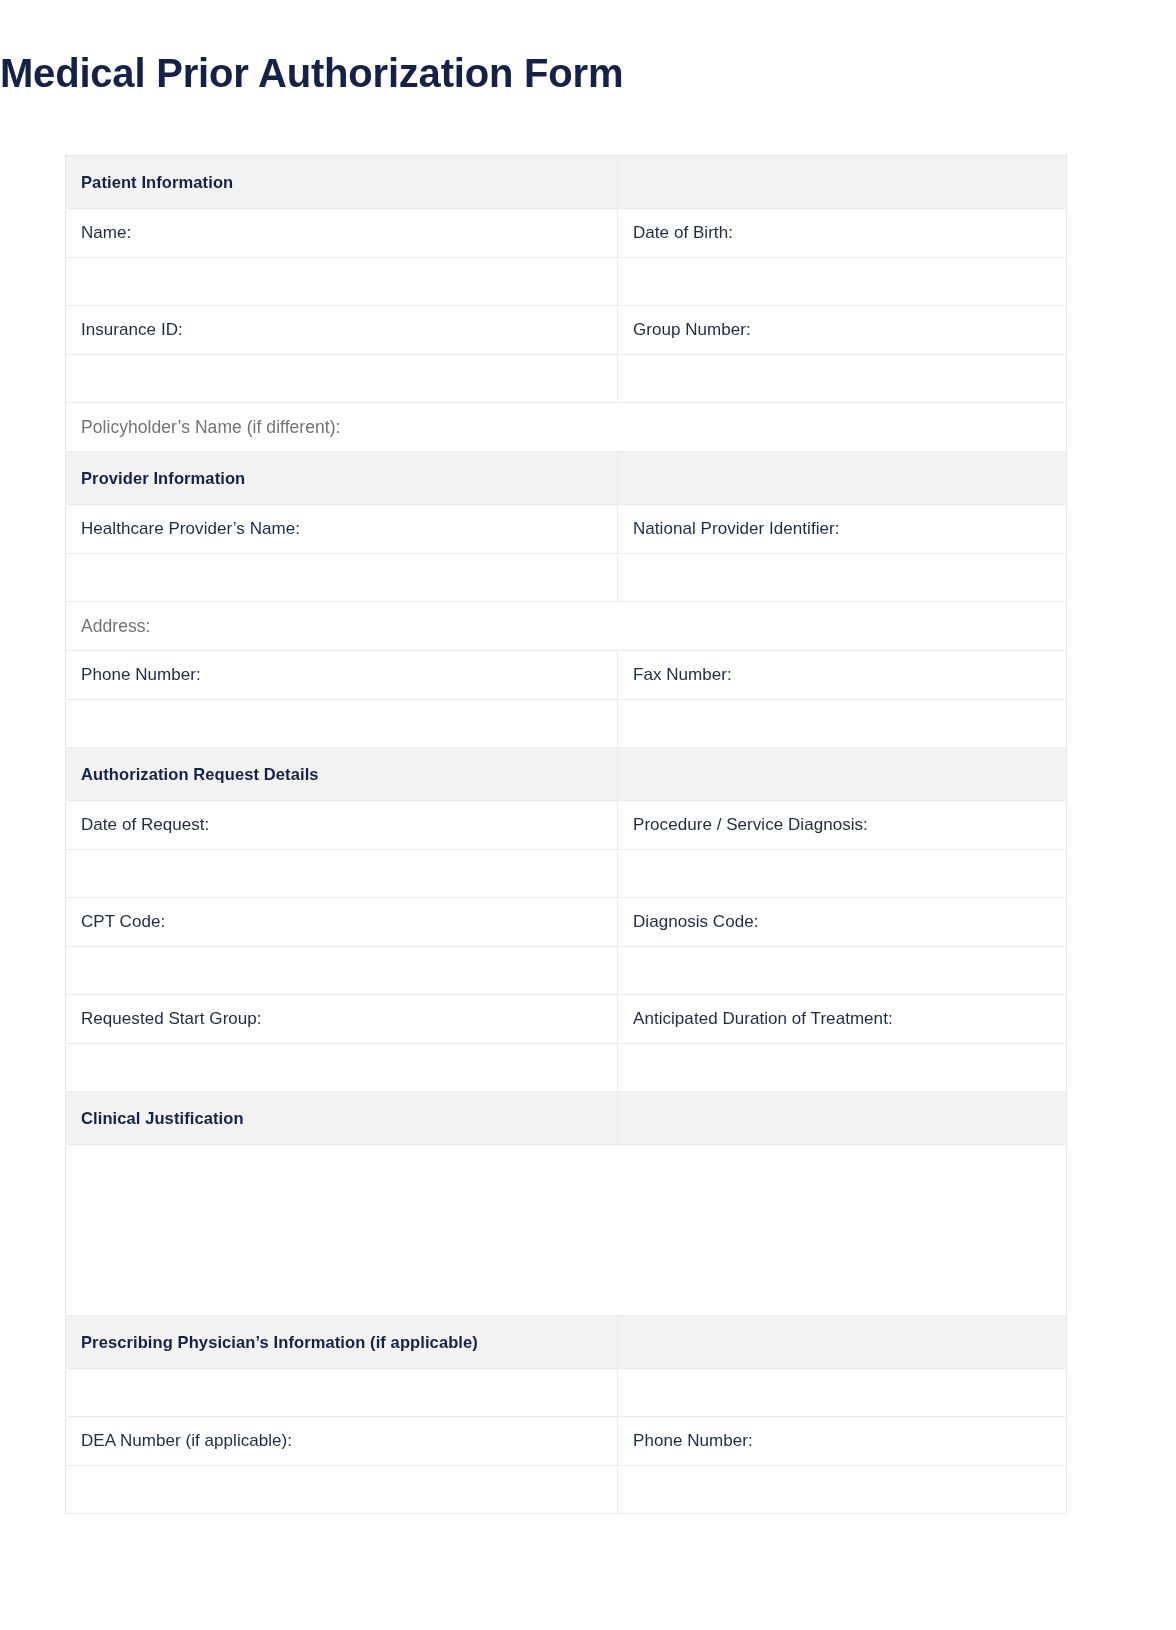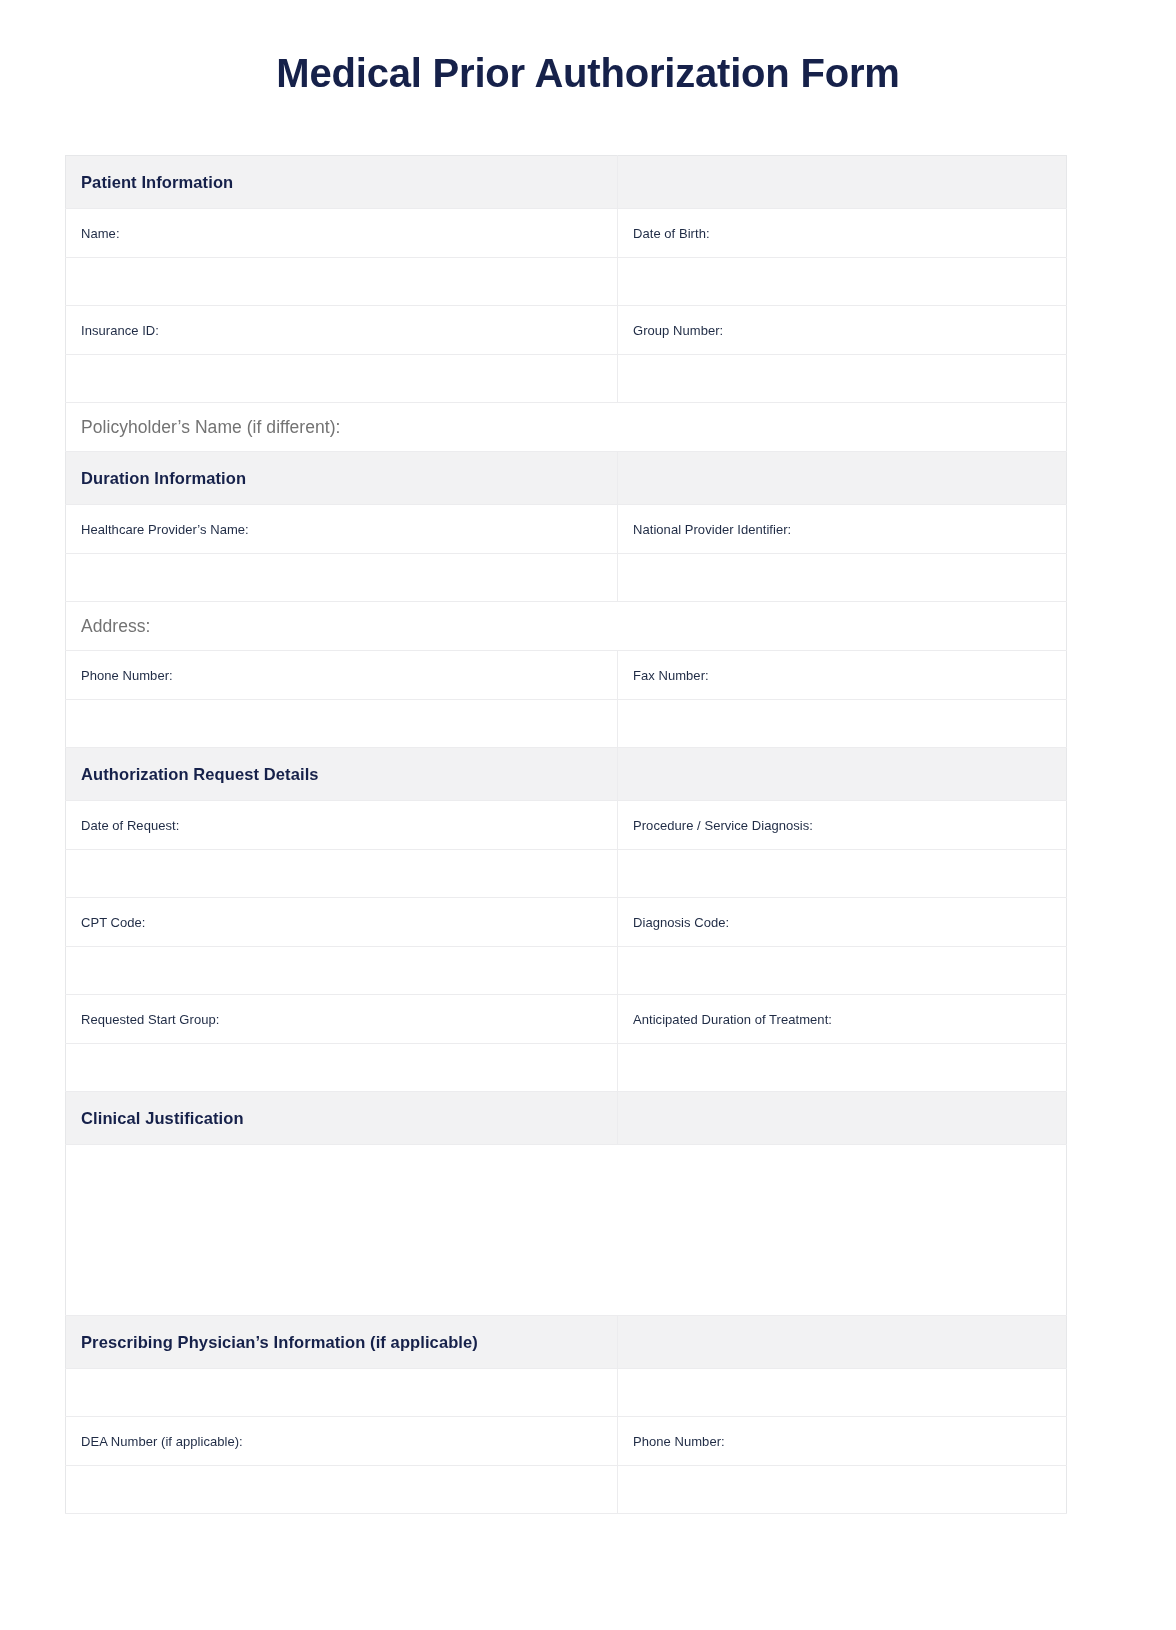--- a/index.html
+++ b/index.html
@@ -17,21 +17,20 @@
 
   .page {
     position: relative;
     width: 1176px;
     height: 1630px;
     background: #ffffff;
     box-sizing: border-box;
   }
 
   .form-title {
-    text-align: center;
     font-size: 40px;
     font-weight: bold;
     color: #16214a;
     letter-spacing: -0.2px;
     margin: 0;
     padding-top: 50px;
     padding-bottom: 0;
     line-height: 1.15;
   }
 
@@ -70,21 +69,21 @@
     height: 52px;
     letter-spacing: 0.1px;
   }
   td.section-head-blank {
     background: #f2f2f3;
     height: 52px;
   }
 
   td.label-cell {
     height: 48px;
-    font-size: 13px;
+    font-size: 17px;
     font-weight: normal;
     color: #1f2b45;
     letter-spacing: 0.05px;
   }
 
   td.input-cell {
     height: 47px;
     background: #ffffff;
   }
 
@@ -133,21 +132,21 @@
           <td class="label-cell">Group Number:</td>
         </tr>
         <tr>
           <td class="input-cell"></td>
           <td class="input-cell"></td>
         </tr>
         <tr>
           <td class="full-span" colspan="2">Policyholder’s Name (if different):</td>
         </tr>
         <tr>
-          <td class="section-head">Duration Information</td>
+          <td class="section-head">Provider Information</td>
           <td class="section-head-blank"></td>
         </tr>
         <tr>
           <td class="label-cell">Healthcare Provider’s Name:</td>
           <td class="label-cell">National Provider Identifier:</td>
         </tr>
         <tr>
           <td class="input-cell"></td>
           <td class="input-cell"></td>
         </tr>

